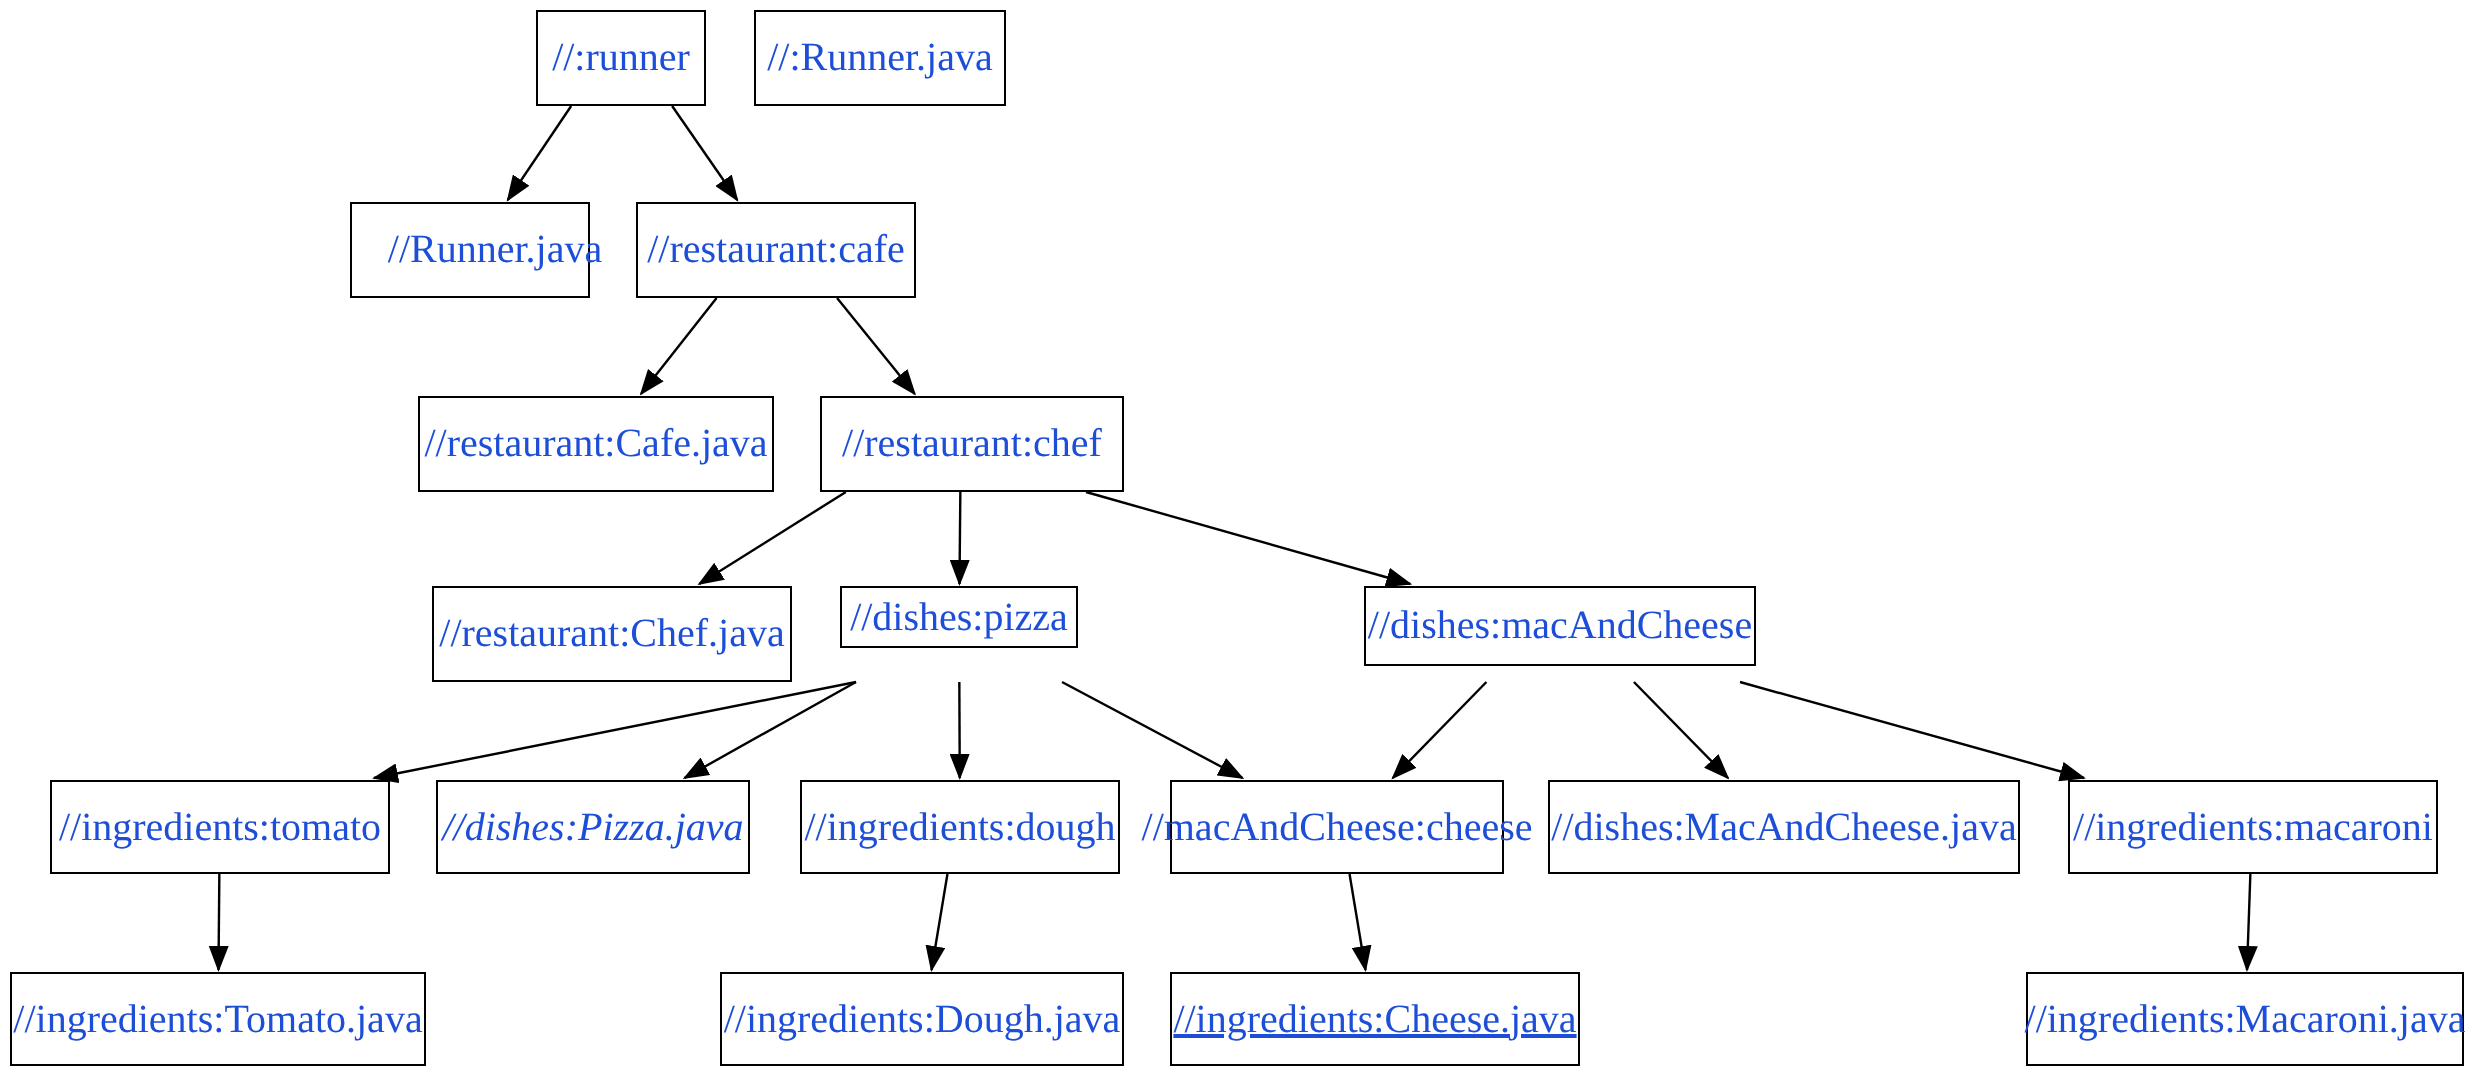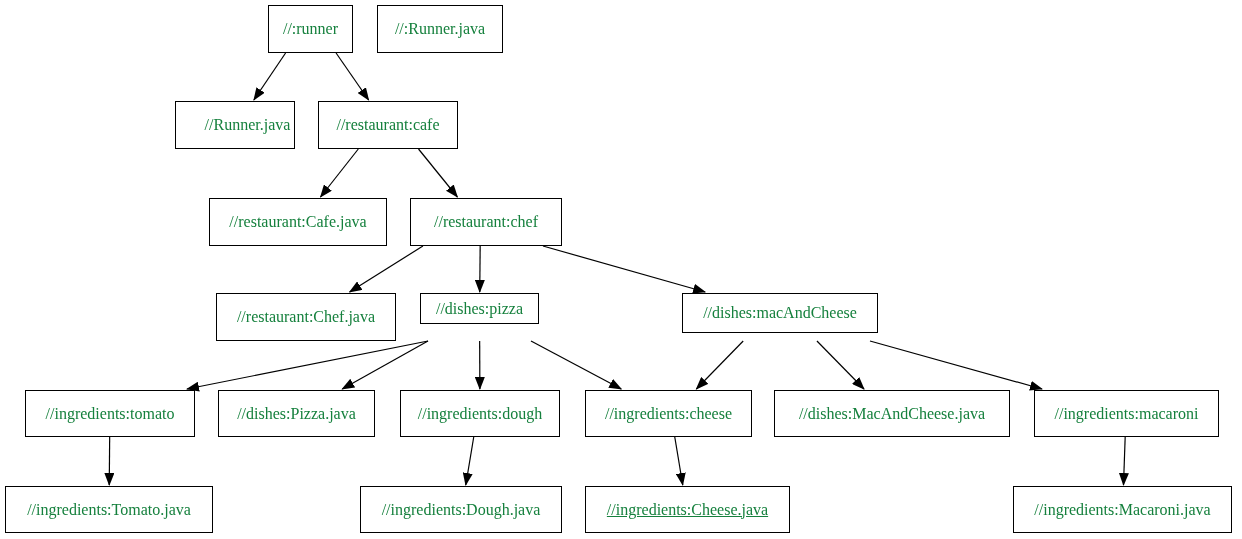--- a/index.html
+++ b/index.html
@@ -21,25 +21,25 @@
     top: 0;
     width: 1242px;
     height: 539px;
     pointer-events: none;
   }
   .node {
     position: absolute;
     box-sizing: border-box;
     border: 1px solid #000000;
     background: #ffffff;
-    color: #15803d;
+    color: #1d4ed8;
     display: flex;
     align-items: center;
     justify-content: center;
-    font-size: 16px;
+    font-size: 20px;
     white-space: nowrap;
     line-height: 1;
   }
 </style>
 </head>
 <body>
 
 <div class="canvas">
   <svg class="edges-layer" width="1242" height="539" viewBox="0 0 1242 539" xmlns="http://www.w3.org/2000/svg">
     <defs>
@@ -72,23 +72,23 @@
       <div class="node" style="left: 268px; top: 5px; width: 85px; height: 48px; background: rgb(255, 255, 255); border-color: rgb(0, 0, 0);">//:runner</div>
       <div class="node" style="left: 377px; top: 5px; width: 126px; height: 48px; background: rgb(255, 255, 255); border-color: rgb(0, 0, 0);">//:Runner.java</div>
       <div class="node" style="left: 175px; top: 101px; width: 120px; height: 48px; background: rgb(255, 255, 255); border-color: rgb(0, 0, 0); padding-left: 25px;">//Runner.java</div>
       <div class="node" style="left: 318px; top: 101px; width: 140px; height: 48px; background: rgb(255, 255, 255); border-color: rgb(0, 0, 0);">//restaurant:cafe</div>
       <div class="node" style="left: 209px; top: 198px; width: 178px; height: 48px; background: rgb(255, 255, 255); border-color: rgb(0, 0, 0);">//restaurant:Cafe.java</div>
       <div class="node" style="left: 410px; top: 198px; width: 152px; height: 48px; background: rgb(255, 255, 255); border-color: rgb(0, 0, 0);">//restaurant:chef</div>
       <div class="node" style="left: 216px; top: 293px; width: 180px; height: 48px; background: rgb(255, 255, 255); border-color: rgb(0, 0, 0);">//restaurant:Chef.java</div>
       <div class="node" style="left: 420px; top: 293px; width: 119px; height: 31px; background: rgb(255, 255, 255); border-color: rgb(0, 0, 0);">//dishes:pizza</div>
       <div class="node" style="left: 682px; top: 293px; width: 196px; height: 40px; background: rgb(255, 255, 255); border-color: rgb(0, 0, 0);">//dishes:macAndCheese</div>
       <div class="node" style="left: 25px; top: 390px; width: 170px; height: 47px; background: rgb(255, 255, 255); border-color: rgb(0, 0, 0);">//ingredients:tomato</div>
-      <div class="node" style="left: 218px; top: 390px; width: 157px; height: 47px; background: rgb(255, 255, 255); border-color: rgb(0, 0, 0);">//dishes:Pizza.java</div>
+      <div class="node" style="left: 218px; top: 390px; width: 157px; height: 47px; background: rgb(255, 255, 255); border-color: rgb(0, 0, 0); font-style: italic;">//dishes:Pizza.java</div>
       <div class="node" style="left: 400px; top: 390px; width: 160px; height: 47px; background: rgb(255, 255, 255); border-color: rgb(0, 0, 0);">//ingredients:dough</div>
-      <div class="node" style="left: 585px; top: 390px; width: 167px; height: 47px; background: rgb(255, 255, 255); border-color: rgb(0, 0, 0);">//ingredients:cheese</div>
+      <div class="node" style="left: 585px; top: 390px; width: 167px; height: 47px; background: rgb(255, 255, 255); border-color: rgb(0, 0, 0);">//macAndCheese:cheese</div>
       <div class="node" style="left: 774px; top: 390px; width: 236px; height: 47px; background: rgb(255, 255, 255); border-color: rgb(0, 0, 0);">//dishes:MacAndCheese.java</div>
       <div class="node" style="left: 1034px; top: 390px; width: 185px; height: 47px; background: rgb(255, 255, 255); border-color: rgb(0, 0, 0);">//ingredients:macaroni</div>
       <div class="node" style="left: 5px; top: 486px; width: 208px; height: 47px; background: rgb(255, 255, 255); border-color: rgb(0, 0, 0);">//ingredients:Tomato.java</div>
       <div class="node" style="left: 360px; top: 486px; width: 202px; height: 47px; background: rgb(255, 255, 255); border-color: rgb(0, 0, 0);">//ingredients:Dough.java</div>
       <div class="node" style="left: 585px; top: 486px; width: 205px; height: 47px; background: rgb(255, 255, 255); border-color: rgb(0, 0, 0); text-decoration: underline;">//ingredients:Cheese.java</div>
       <div class="node" style="left: 1013px; top: 486px; width: 219px; height: 47px; background: rgb(255, 255, 255); border-color: rgb(0, 0, 0);">//ingredients:Macaroni.java</div>
     </div>
 </div>
 
 </body></html>

